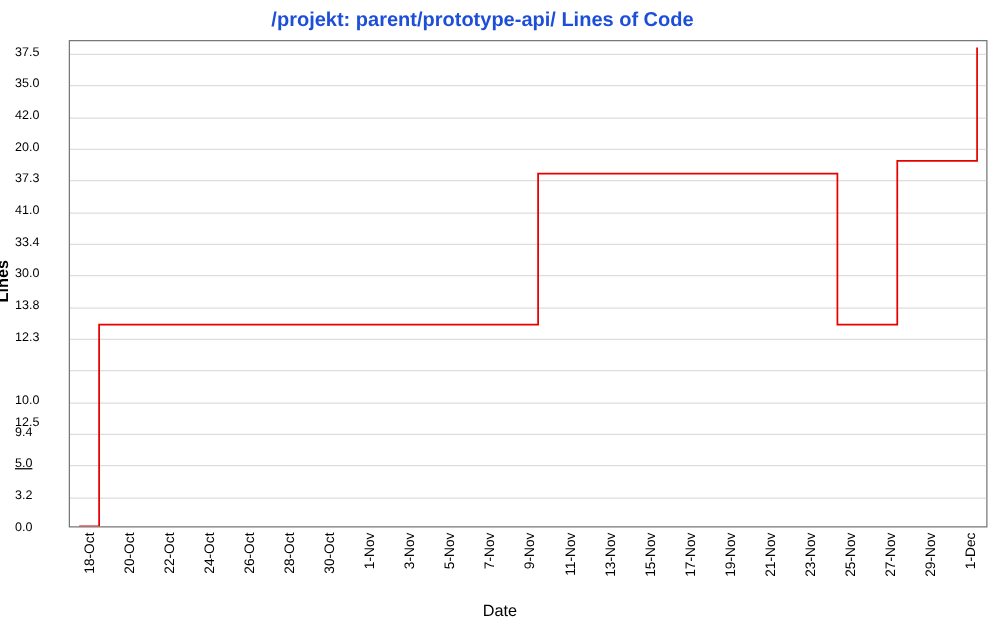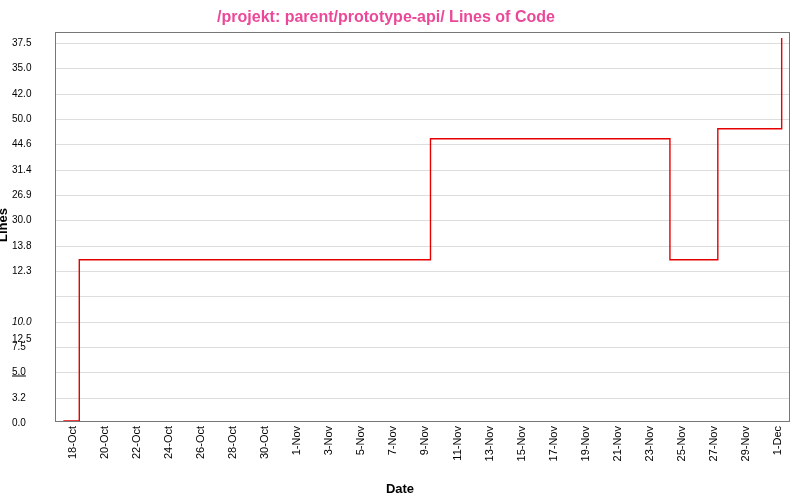--- a/index.html
+++ b/index.html
@@ -12,21 +12,21 @@
     overflow: hidden;
   }
   .chart-title {
     position: absolute;
     top: 8px;
     left: 0;
     width: 772px;
     text-align: center;
     font-weight: bold;
     font-size: 16px;
-    color: #ec4899;
+    color: #1d4ed8;
   }
   .plot-area {
     position: absolute;
     left: 55px;
     top: 32px;
     width: 735px;
     height: 390px;
     border: 1px solid #777;
     box-sizing: border-box;
     background: #fff;
@@ -67,21 +67,21 @@
     font-weight: bold;
   }
   .x-axis-label {
     position: absolute;
     left: 0;
     width: 800px;
     bottom: 4px;
     text-align: center;
     font-size: 13px;
     color: #000;
-    font-weight: bold;
+    font-weight: normal;
     margin-top: 20px;
   }
   svg.line-layer {
     position: absolute;
     left: 0;
     top: 0;
     width: 100%;
     height: 100%;
   }
 </style>
@@ -111,30 +111,30 @@
     </svg>
 </div>
 
 <div class="y-axis-label">Lines</div>
 <div class="x-axis-label">Date</div>
 
 <div id="y-ticks-container">
     <div class="y-tick-label" style="top: 422px;">0.0</div>
     <div class="y-tick-label" style="top: 396.675px;">3.2</div>
     <div class="y-tick-label" style="top: 371.351px; text-decoration: underline;">5.0</div>
-    <div class="y-tick-label" style="top: 346.026px;">7.5</div>
-    <div class="y-tick-label" style="top: 320.701px; font-style: italic;">10.0</div>
+    <div class="y-tick-label" style="top: 346.026px;">9.4</div>
+    <div class="y-tick-label" style="top: 320.701px;">10.0</div>
     <div class="y-tick-label" style="top: 295.377px; margin-top: 43px;">12.5</div>
     <div class="y-tick-label" style="top: 270.052px;">12.3</div>
     <div class="y-tick-label" style="top: 244.727px;">13.8</div>
     <div class="y-tick-label" style="top: 219.403px;">30.0</div>
-    <div class="y-tick-label" style="top: 194.078px;">26.9</div>
-    <div class="y-tick-label" style="top: 168.753px;">31.4</div>
-    <div class="y-tick-label" style="top: 143.429px;">44.6</div>
-    <div class="y-tick-label" style="top: 118.104px;">50.0</div>
+    <div class="y-tick-label" style="top: 194.078px;">33.4</div>
+    <div class="y-tick-label" style="top: 168.753px;">41.0</div>
+    <div class="y-tick-label" style="top: 143.429px;">37.3</div>
+    <div class="y-tick-label" style="top: 118.104px;">20.0</div>
     <div class="y-tick-label" style="top: 92.7792px;">42.0</div>
     <div class="y-tick-label" style="top: 67.4545px;">35.0</div>
     <div class="y-tick-label" style="top: 42.1299px;">37.5</div>
   </div>
 <div id="x-ticks-container">
     <div class="x-tick-label" style="left: 66.35px;">18-Oct</div>
     <div class="x-tick-label" style="left: 98.3633px;">20-Oct</div>
     <div class="x-tick-label" style="left: 130.377px;">22-Oct</div>
     <div class="x-tick-label" style="left: 162.39px;">24-Oct</div>
     <div class="x-tick-label" style="left: 194.403px;">26-Oct</div>

